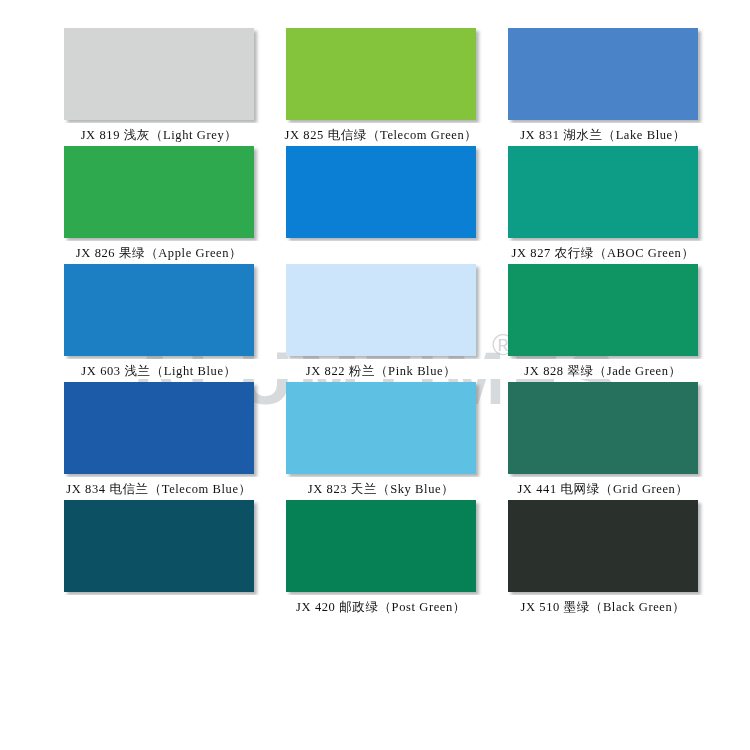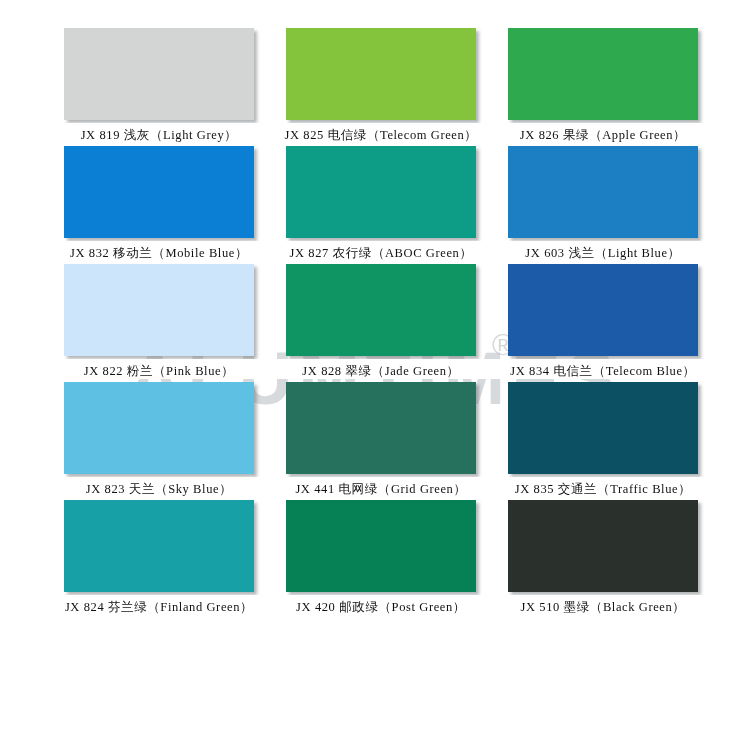--- a/index.html
+++ b/index.html
@@ -125,28 +125,32 @@
         <div class="swatch" style="background: rgb(211, 212, 212);"></div>
         <div class="label-band" style="top: 95px;"></div>
         <div class="label">JX 819 浅灰（Light Grey）</div>
       </div>
       <div class="cell">
         <div class="swatch" style="background: rgb(132, 196, 61);"></div>
         <div class="label-band" style="top: 95px;"></div>
         <div class="label">JX 825 电信绿（Telecom Green）</div>
       </div>
       <div class="cell">
+        <div class="swatch" style="background: rgb(74, 131, 200);"></div>
+        <div class="label-band" style="top: 95px;"></div>
+        <div class="label">JX 831 湖水兰（Lake Blue）</div>
+      </div>
+      <div class="cell">
         <div class="swatch" style="background: rgb(47, 169, 78);"></div>
         <div class="label-band" style="top: 95px;"></div>
         <div class="label">JX 826 果绿（Apple Green）</div>
       </div>
       <div class="cell">
         <div class="swatch" style="background: rgb(10, 127, 212);"></div>
         <div class="label-band" style="top: 95px;"></div>
-        <div class="label">JX 832 移动兰（Mobile Blue）</div>
       </div>
       <div class="cell">
         <div class="swatch" style="background: rgb(13, 156, 133);"></div>
         <div class="label-band" style="top: 95px;"></div>
         <div class="label">JX 827 农行绿（ABOC Green）</div>
       </div>
       <div class="cell">
         <div class="swatch" style="background: rgb(28, 127, 196);"></div>
         <div class="label-band" style="top: 95px;"></div>
         <div class="label">JX 603 浅兰（Light Blue）</div>
@@ -172,26 +176,20 @@
         <div class="label">JX 823 天兰（Sky Blue）</div>
       </div>
       <div class="cell">
         <div class="swatch" style="background: rgb(37, 113, 94);"></div>
         <div class="label-band" style="top: 95px;"></div>
         <div class="label">JX 441 电网绿（Grid Green）</div>
       </div>
       <div class="cell">
         <div class="swatch" style="background: rgb(12, 81, 99);"></div>
         <div class="label-band" style="top: 95px;"></div>
-        <div class="label">JX 835 交通兰（Traffic Blue）</div>
-      </div>
-      <div class="cell">
-        <div class="swatch" style="background: rgb(23, 160, 165);"></div>
-        <div class="label-band" style="top: 95px;"></div>
-        <div class="label">JX 824 芬兰绿（Finland Green）</div>
       </div>
       <div class="cell">
         <div class="swatch" style="background: rgb(6, 129, 86);"></div>
         <div class="label-band" style="top: 95px;"></div>
         <div class="label">JX 420 邮政绿（Post Green）</div>
       </div>
       <div class="cell">
         <div class="swatch" style="background: rgb(42, 48, 44);"></div>
         <div class="label-band" style="top: 95px;"></div>
         <div class="label">JX 510 墨绿（Black Green）</div>

